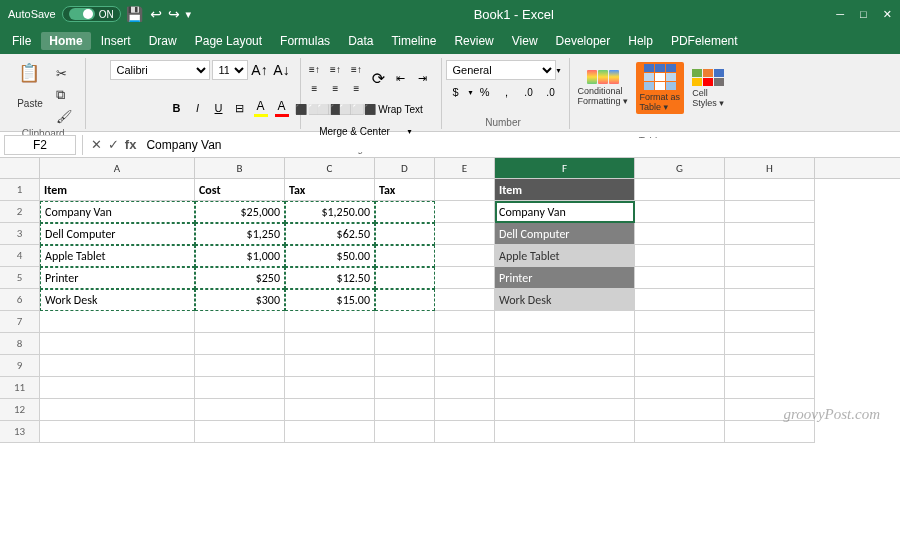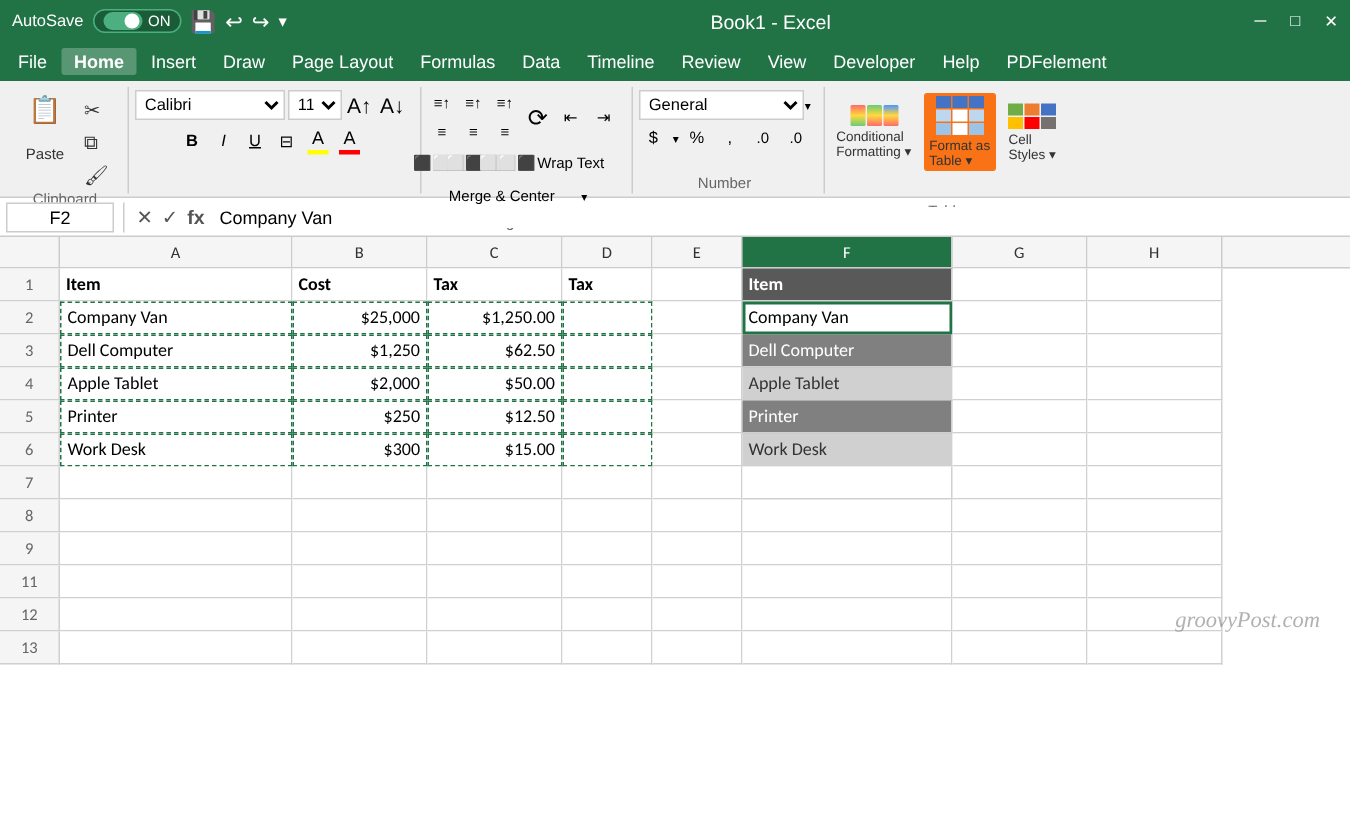--- a/index.html
+++ b/index.html
@@ -294,21 +294,21 @@
       <div style="display:flex; flex-direction:column; gap:2px; padding-top:2px;">
         <div class="rb" style="min-width:24px; flex-direction:row; font-size:13px;">✂</div>
         <div class="rb" style="min-width:24px; flex-direction:row; font-size:13px;">⧉</div>
         <div class="rb" style="min-width:24px; flex-direction:row; font-size:13px;">🖌</div>
       </div>
     </div>
     <div class="ribbon-group-label">Clipboard</div>
   </div>
 
   <div class="ribbon-group" style="min-width:180px;">
-    <div class="ribbon-group-content" style="flex-direction:column; align-items:center; gap:4px; padding-top:2px;">
+    <div class="ribbon-group-content" style="flex-direction:column; align-items:flex-end; gap:18px; padding-top:2px;margin-left:20px;">
       <div style="display:flex; gap:2px; align-items:center;">
         <select class="font-select">
           <option>Calibri</option>
         </select>
         <select class="font-size-select">
           <option>11</option>
         </select>
         <span class="font-btn" style="font-size:14px;">A↑</span>
         <span class="font-btn" style="font-size:14px;">A↓</span>
       </div>
@@ -480,21 +480,21 @@
       <div class="cell col-d" style="border:1.5px dashed #217346;"></div>
       <div class="cell col-e"></div>
       <div class="cell col-f f-dark">Dell Computer</div>
       <div class="cell col-g"></div>
       <div class="cell col-h"></div>
     </div>
 
     <div class="grid-row">
       <div class="row-num">4</div>
       <div class="cell col-a" style="border:1.5px dashed #217346;">Apple Tablet</div>
-      <div class="cell col-b right" style="border:1.5px dashed #217346;">$2,000</div>
+      <div class="cell col-b right" style="border:1.5px dashed #217346;">$1,000</div>
       <div class="cell col-c right" style="border:1.5px dashed #217346;">$50.00</div>
       <div class="cell col-d" style="border:1.5px dashed #217346;"></div>
       <div class="cell col-e"></div>
       <div class="cell col-f f-normal">Apple Tablet</div>
       <div class="cell col-g"></div>
       <div class="cell col-h"></div>
     </div>
 
     <div class="grid-row">
       <div class="row-num">5</div>

